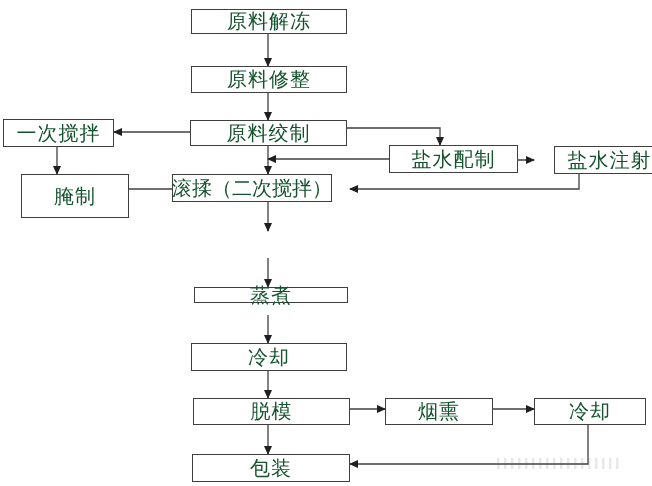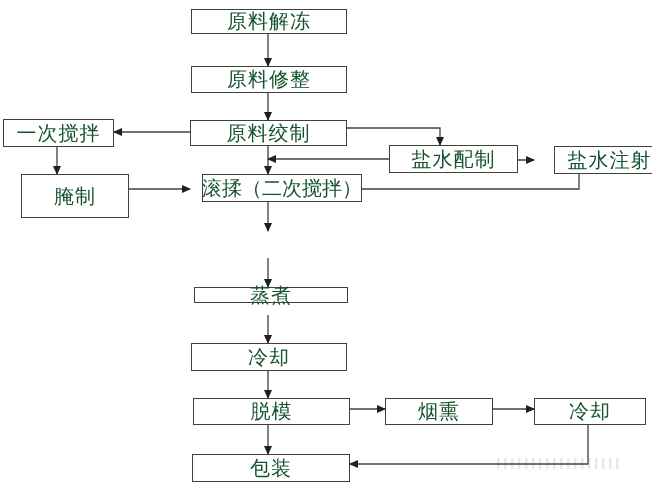--- a/index.html
+++ b/index.html
@@ -27,21 +27,21 @@
     font-size: 20px;
     color: #14532d;
     letter-spacing: 1px;
     white-space: nowrap;
     font-family: Liberation Mono, monospace;
   }
   
   .n-thaw        { left:191px; top:9px;   width:156px; height:25px; }
   .n-trim        { left:191px; top:66px;  width:156px; height:27px; }
   .n-grind       { left:190px; top:120px; width:157px; height:26px; }
-  .n-tumble      { left:202px; top:174px; width:160px; height:28px; letter-spacing:0; }
+  .n-tumble      { left:172px; top:174px; width:160px; height:28px; letter-spacing:0; }
   .n-mold        { left:191px; top:231px; width:158px; height:27px; }
   .n-steam       { left:194px; top:287px; width:154px; height:16px; }
   .n-cool1       { left:191px; top:343px; width:156px; height:28px; }
   .n-demold      { left:193px; top:398px; width:157px; height:27px; }
   .n-pack        { left:192px; top:454px; width:158px; height:28px;text-align:center; }
   
   .n-stir1       { left:3px;   top:119px; width:111px; height:28px; }
   .n-marinate    { left:6px;   top:174px; width:108px; height:44px;margin-left:15px; }
   
   .n-brineprep   { left:389px; top:145px; width:129px; height:28px; }

